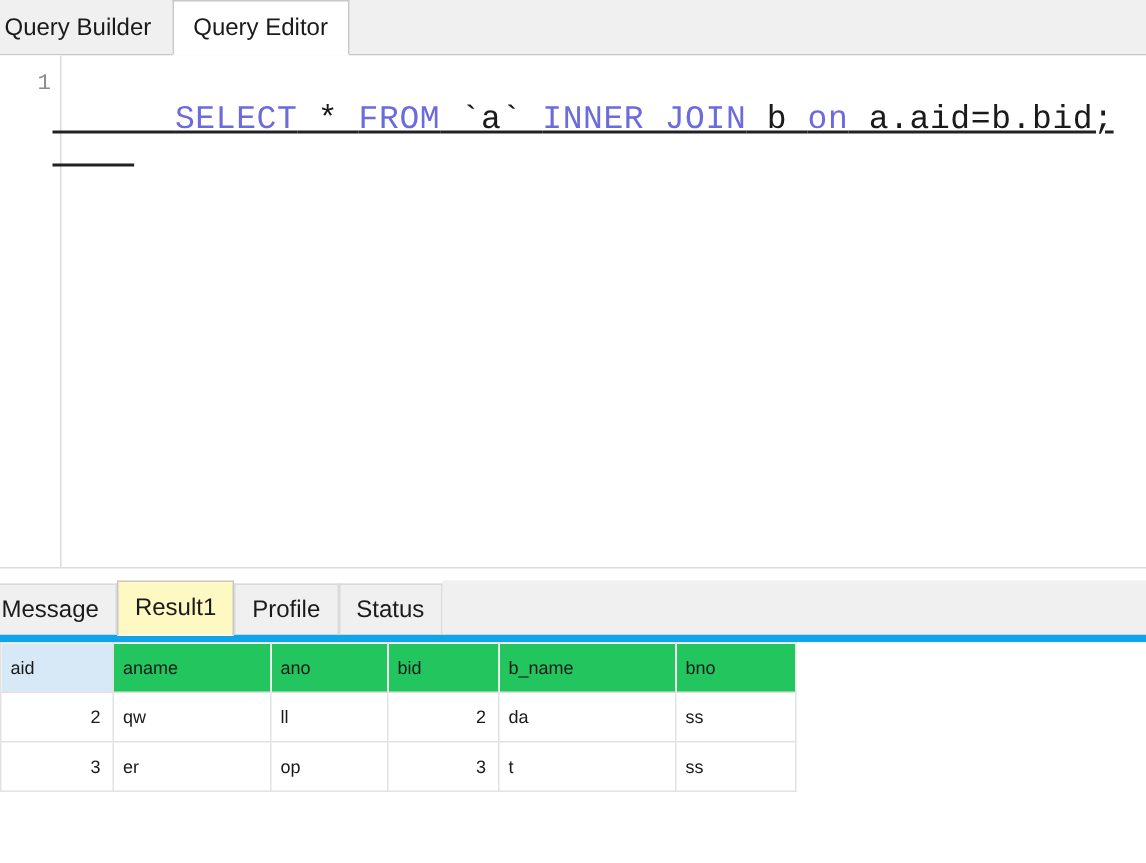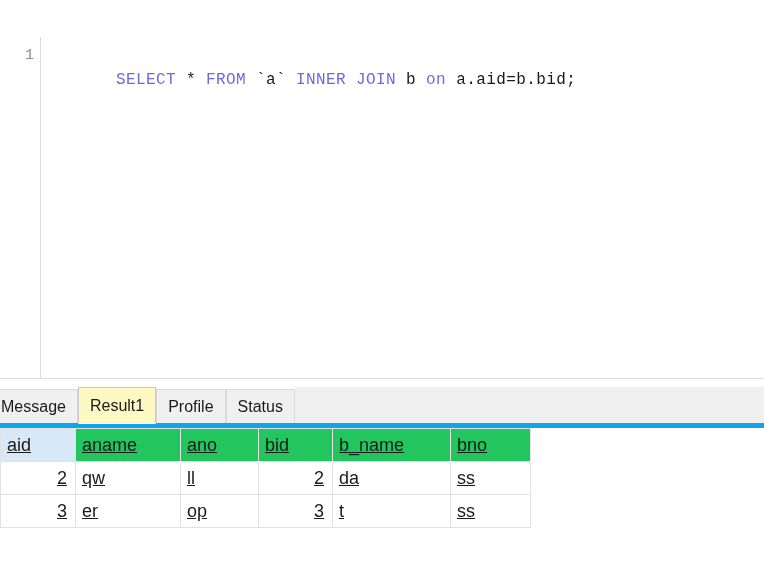--- a/index.html
+++ b/index.html
@@ -48,26 +48,27 @@
     position:absolute; left:0; top:0; width:41px; height:341px;
     background:#ffffff;
     border-right:1px solid #dcdcdc;
   }
   .lineno {
     position:absolute; right:6px; top:10px;
     font-family:"Liberation Mono", monospace;
     font-size:15px; color:#8c8c8c;
   }
   .code {
-    position:absolute; left:56px; top:10px; right:4px;
+    position:absolute; left:35px; top:10px; right:4px;
     font-family:"Liberation Mono", monospace;
-    font-size:16px; line-height:22px;
+    font-size:22px; line-height:22px;
     color:#222222;
     white-space:pre;
     letter-spacing:0.4px;
+    text-decoration:underline;
   }
   .kw { color:#6b6bdd; }
   .plain { color:#1a1a1a; }
 
   
   .splitter {
     position:absolute; left:0; top:378px; width:764px; height:13px;
     background:#ffffff;
     border-top:1px solid #dcdcdc;
     border-bottom:1px solid #c8c8c8;
@@ -102,24 +103,23 @@
     height:37px;
     margin-bottom:-1px;
     position:relative; z-index:3;
   }
 
   
   .grid {
     position:absolute; left:0; top:37px;
     border-collapse:collapse;
     table-layout:fixed;
-    font-size:18px;
+    font-size:12px;
     color:#1a1a1a;
     background:#ffffff;
-    text-decoration:underline;
   }
   .grid th, .grid td {
     border:1px solid #e2e2e2;
     height:33px;
     padding:0 6px;
     font-weight:normal;
     text-align:left;
     vertical-align:middle;
     overflow:hidden;
     white-space:nowrap;
@@ -132,20 +132,29 @@
   .c2 { width:78px; }
   .c3 { width:74px; }
   .c4 { width:118px; }
   .c5 { width:80px;margin-top:19px; }
 </style>
 </head>
 <body>
 
 <div class="app">
 
+  <div class="top-tabstrip">
+    <div class="top-tab first">
+      <span>Query Builder</span>
+    </div>
+    <div class="top-tab active">
+      <span>Query Editor</span>
+    </div>
+    <div class="tabstrip-filler"></div>
+  </div>
 
   <div class="editor">
     <div class="gutter">
       <span class="lineno">1</span>
     </div>
     <div class="code">
       <span class="kw">SELECT</span><span class="plain"> * </span><span class="kw">FROM</span><span class="plain"> `a` </span><span class="kw">INNER JOIN</span><span class="plain"> b </span><span class="kw">on</span><span class="plain"> a.aid=b.bid;</span>
     </div>
   </div>
 

